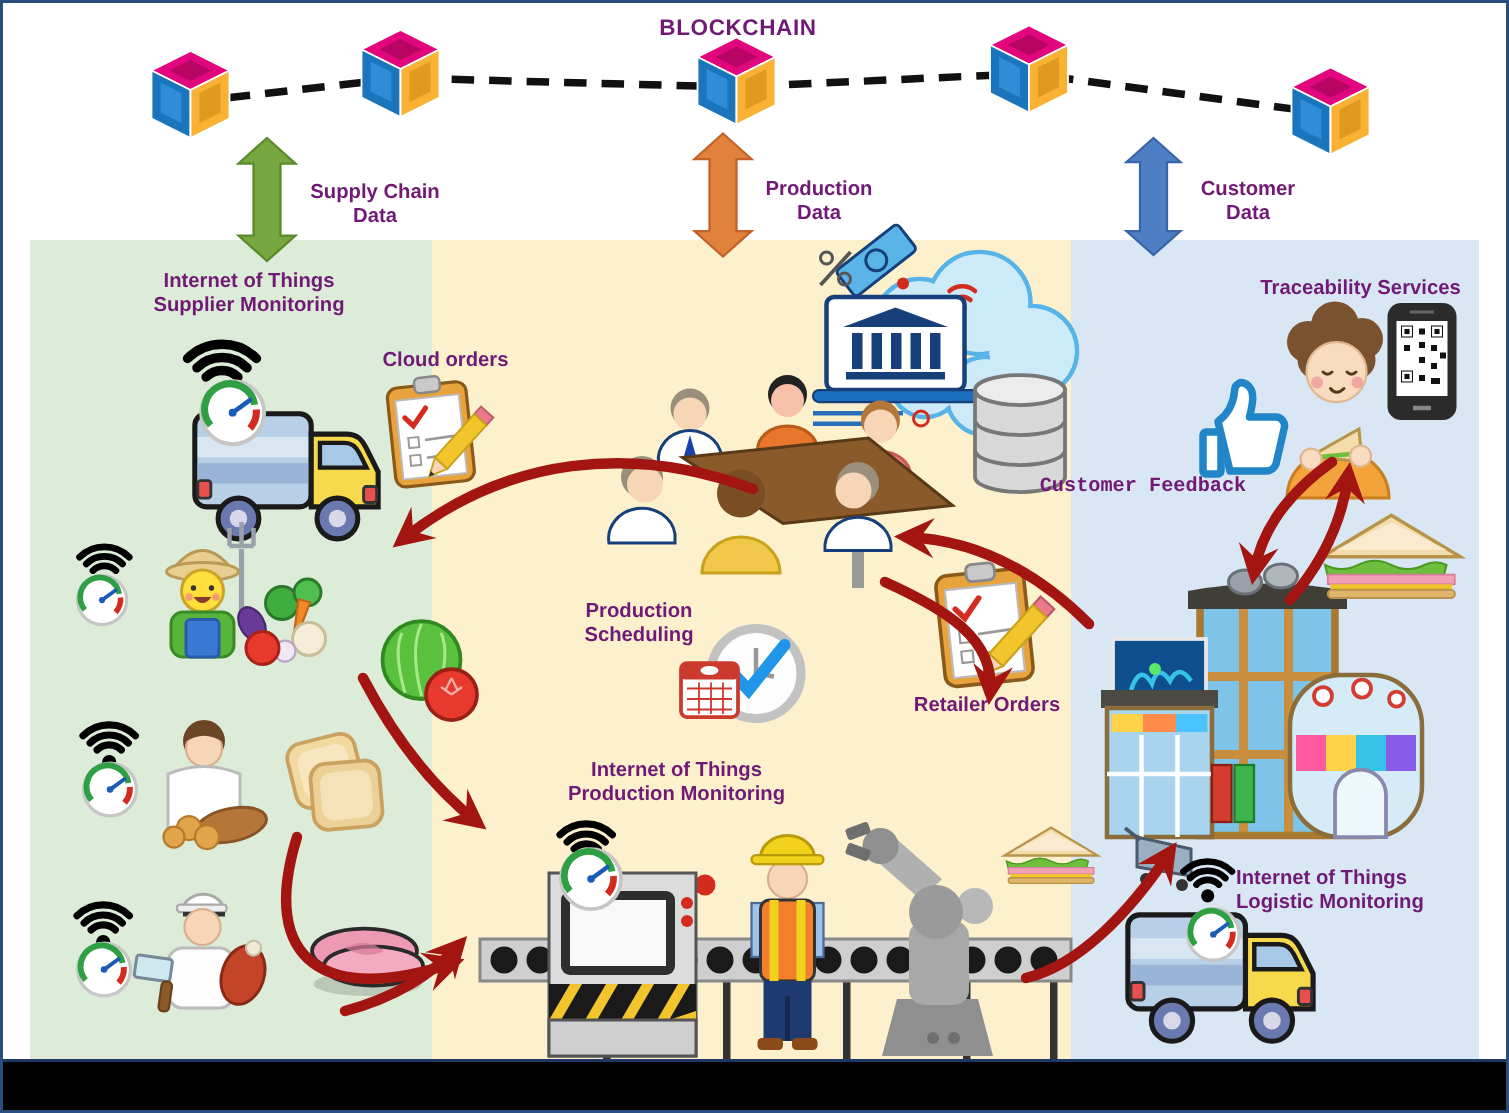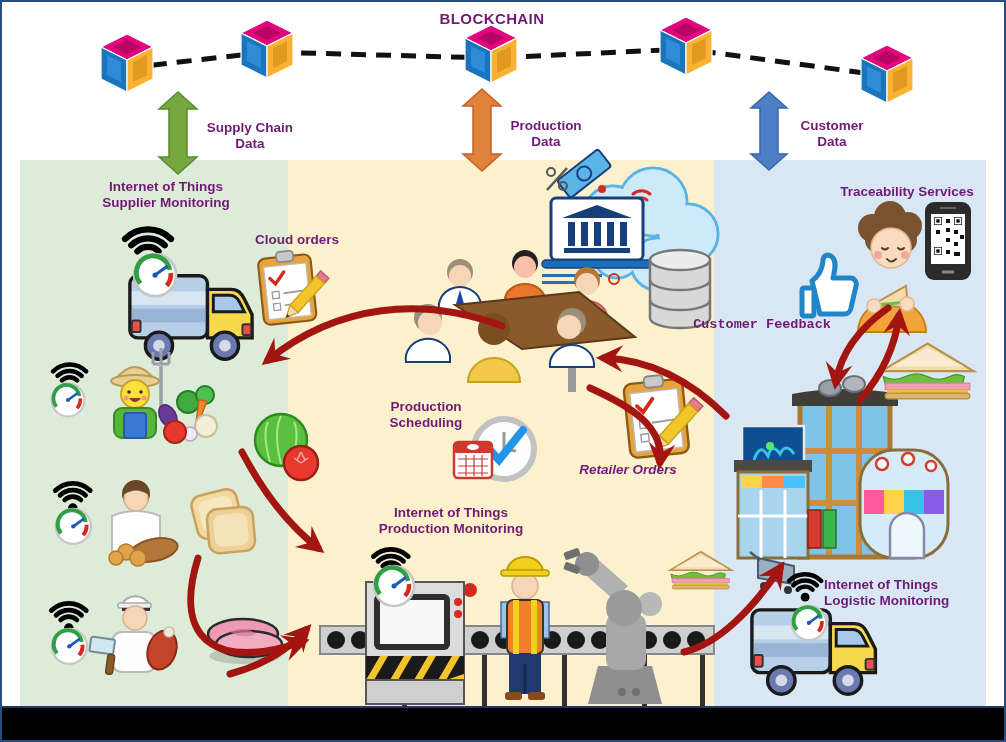--- a/index.html
+++ b/index.html
@@ -492,21 +492,21 @@
 Data</div>
   <div class="lbl" style="left:782px;top:116px;width:96px;">Customer
 Data</div>
 
   <div class="lbl" style="left:58px;top:177px;width:212px;">Internet of Things
 Supplier Monitoring</div>
   <div class="lbl" style="left:234px;top:230px;width:122px;">Cloud orders</div>
 
   <div class="lbl" style="left:368px;top:397px;width:112px;">Production
 Scheduling</div>
-  <div class="lbl" style="left:560px;top:460px;width:132px;font-style:italic;">Retailer Orders</div>
+  <div class="lbl" style="left:590px;top:460px;width:132px;">Retailer Orders</div>
   <div class="lbl" style="left:348px;top:503px;width:202px;">Internet of Things
 Production Monitoring</div>
 
   <div class="lbl" style="left:824px;top:182px;width:162px;">Traceability Services</div>
   <div class="lbl" style="left:684px;top:315px;width:152px;font-family:Liberation Mono, monospace;">Customer Feedback</div>
   <div class="lbl lbl-left" style="left:822px;top:575px;width:150px;">Internet of Things
 Logistic Monitoring</div>
 
   <div class="bottom-bar"></div>
 </div>

